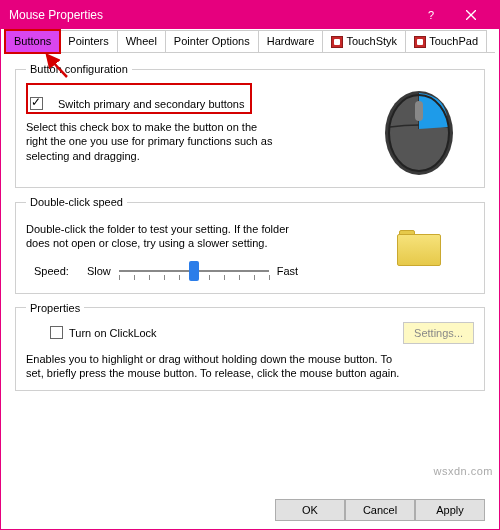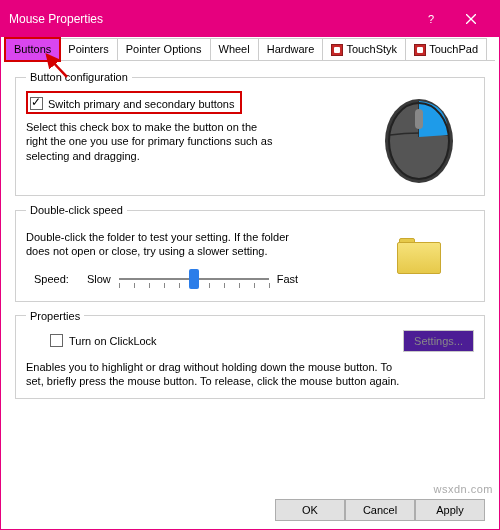--- a/index.html
+++ b/index.html
@@ -1,54 +1,54 @@
 <!DOCTYPE html>
 <html><head>
 <meta charset="utf-8">
 <style>
   * { box-sizing: border-box; font-family: "Segoe UI", Tahoma, sans-serif; font-size: 11px; }
   body { margin: 0; background: #fff; }
   .window { width: 500px; height: 530px; border: 1px solid #e6007e; background: #fff; position: relative; }
-  .titlebar { height: 36px; background: #e6007e; color: #fff; display: flex; align-items: center; padding: 0 8px; }
+  .titlebar { height: 28px; background: #e6007e; color: #fff; display: flex; align-items: center; padding: 0 8px; }
   .titlebar .title { flex: 1; font-size: 12px; }
   .titlebar .winbtn { width: 40px; height: 28px; display: flex; align-items: center; justify-content: center; cursor: pointer; }
   .tabs { display: flex; border-bottom: 1px solid #ccc; background: #fff; margin: 1px 4px 0 4px; position: relative; }
   .tab { padding: 4px 8px; border: 1px solid #ccc; border-bottom: none; background: #fff; cursor: pointer; margin-right: -1px; position: relative; }
   .tab.active { background: #d946ef; z-index: 2; border-bottom: 1px solid #fff; margin-bottom: -1px; }
   .tab.active-highlight { outline: 2px solid #d40000; outline-offset: -1px; }
   .tab .tsicon { display: inline-block; width: 12px; height: 12px; background: #c62828; border: 1px solid #8b1a1a; margin-right: 3px; vertical-align: middle; position: relative; }
   .tab .tsicon::after { content: ""; position: absolute; left: 2px; top: 2px; width: 6px; height: 6px; background: #fff; border-radius: 1px; }
   .arrow-annot { position: absolute; left: 42px; top: 52px; z-index: 5; pointer-events: none; }
   .content { padding: 10px 14px 0 14px; position: relative; height: calc(100% - 28px - 24px - 42px); }
   fieldset { border: 1px solid #d0d0d0; margin: 0 0 8px 0; padding: 8px 10px 10px 10px; }
   legend { padding: 0 4px; color: #000; }
   .row { display: flex; }
   .cfg-left { flex: 1; }
   .cfg-right { width: 110px; display: flex; align-items: center; justify-content: center; }
-  .switch-box { display: inline-flex; align-items: center; border: 2px solid #d40000; padding: 4px 6px 2px 2px; }
+  .switch-box { display: inline-flex; align-items: center; border: 2px solid #d40000; padding: 12px 6px 2px 2px; gap: 10px; }
   .chk { display: inline-block; width: 13px; height: 13px; border: 1px solid #666; margin-right: 5px; position: relative; background: #fff; vertical-align: middle; }
   .chk.checked::after { content: "✓"; position: absolute; left: 0; top: -3px; font-size: 12px; color: #000; }
   .desc { margin-top: 6px; color: #000; max-width: 250px; line-height: 1.3; }
   .slider-row { display: flex; align-items: center; margin-top: 8px; }
   .slider-label { margin-right: 10px; margin-left: 8px; }
   .slider-end { margin: 0 8px; }
   .slider { position: relative; width: 150px; height: 24px; }
   .slider-track { position: absolute; left: 0; right: 0; top: 11px; height: 2px; background: #888; }
   .slider-tick { position: absolute; top: 16px; width: 1px; height: 5px; background: #888; }
   .slider-thumb { position: absolute; top: 2px; width: 10px; height: 20px; background: #2b7de9; border-radius: 2px; }
   .folder-ico { width: 44px; height: 38px; position: relative; }
   .folder-ico .back { position: absolute; left: 0; top: 4px; width: 44px; height: 32px; background: linear-gradient(#f6e27a,#e6c94a); border: 1px solid #caa82f; border-radius: 2px; }
   .folder-ico .tab2 { position: absolute; left: 2px; top: 0; width: 16px; height: 8px; background: #e6c94a; border: 1px solid #caa82f; border-radius: 2px 2px 0 0; }
   .clicklock-row { display: flex; align-items: center; }
   .clicklock-row .chk { margin-right: 6px; }
   .clicklock-row .spacer { flex: 1; }
   .btn { min-width: 70px; height: 22px; border: 1px solid #adadad; background: #e1e1e1; cursor: pointer; padding: 0 10px; }
-  .btn.disabled { color: #888; background: #4c1d95; border-color: #c8c8c8; cursor: default; }
+  .btn.disabled { color: #888; background: #fef9c3; border-color: #c8c8c8; cursor: default; }
   .button-bar { position: absolute; bottom: 8px; right: 14px; display: flex; gap: 0; }
-  .watermark { position: absolute; right: 6px; bottom: 34px; color: #aaa; font-size: 11px; letter-spacing: 0.5px; }
+  .watermark { position: absolute; right: 6px; bottom: 52px; color: #aaa; font-size: 11px; letter-spacing: 0.5px; }
 </style>
 </head>
 <body>
 
 <div class="window">
 
   <div class="titlebar">
     <span class="title">Mouse Properties</span>
     <div class="winbtn">
       <svg width="12" height="12" viewBox="0 0 12 12">
@@ -59,22 +59,22 @@
       <svg width="10" height="10" viewBox="0 0 10 10">
           <line x1="0" y1="0" x2="10" y2="10" stroke="#fff" stroke-width="1.3"></line>
           <line x1="10" y1="0" x2="0" y2="10" stroke="#fff" stroke-width="1.3"></line>
         </svg>
     </div>
   </div>
 
   <div class="tabs">
     <div class="tab active active-highlight"><span>Buttons</span></div>
     <div class="tab"><span>Pointers</span></div>
+    <div class="tab"><span>Wheel</span></div>
     <div class="tab"><span>Pointer Options</span></div>
-    <div class="tab"><span>Wheel</span></div>
     <div class="tab"><span>Hardware</span></div>
     <div class="tab"><span class="tsicon"></span><span>TouchStyk</span></div>
     <div class="tab"><span class="tsicon"></span><span>TouchPad</span></div>
   </div>
 
   <svg class="arrow-annot" width="28" height="26">
     <defs>
         <marker id="ah" markerWidth="6" markerHeight="6" refX="5" refY="3" orient="auto">
           <path d="M0,0 L6,3 L0,6 Z" fill="#d40000"></path>
         </marker>

